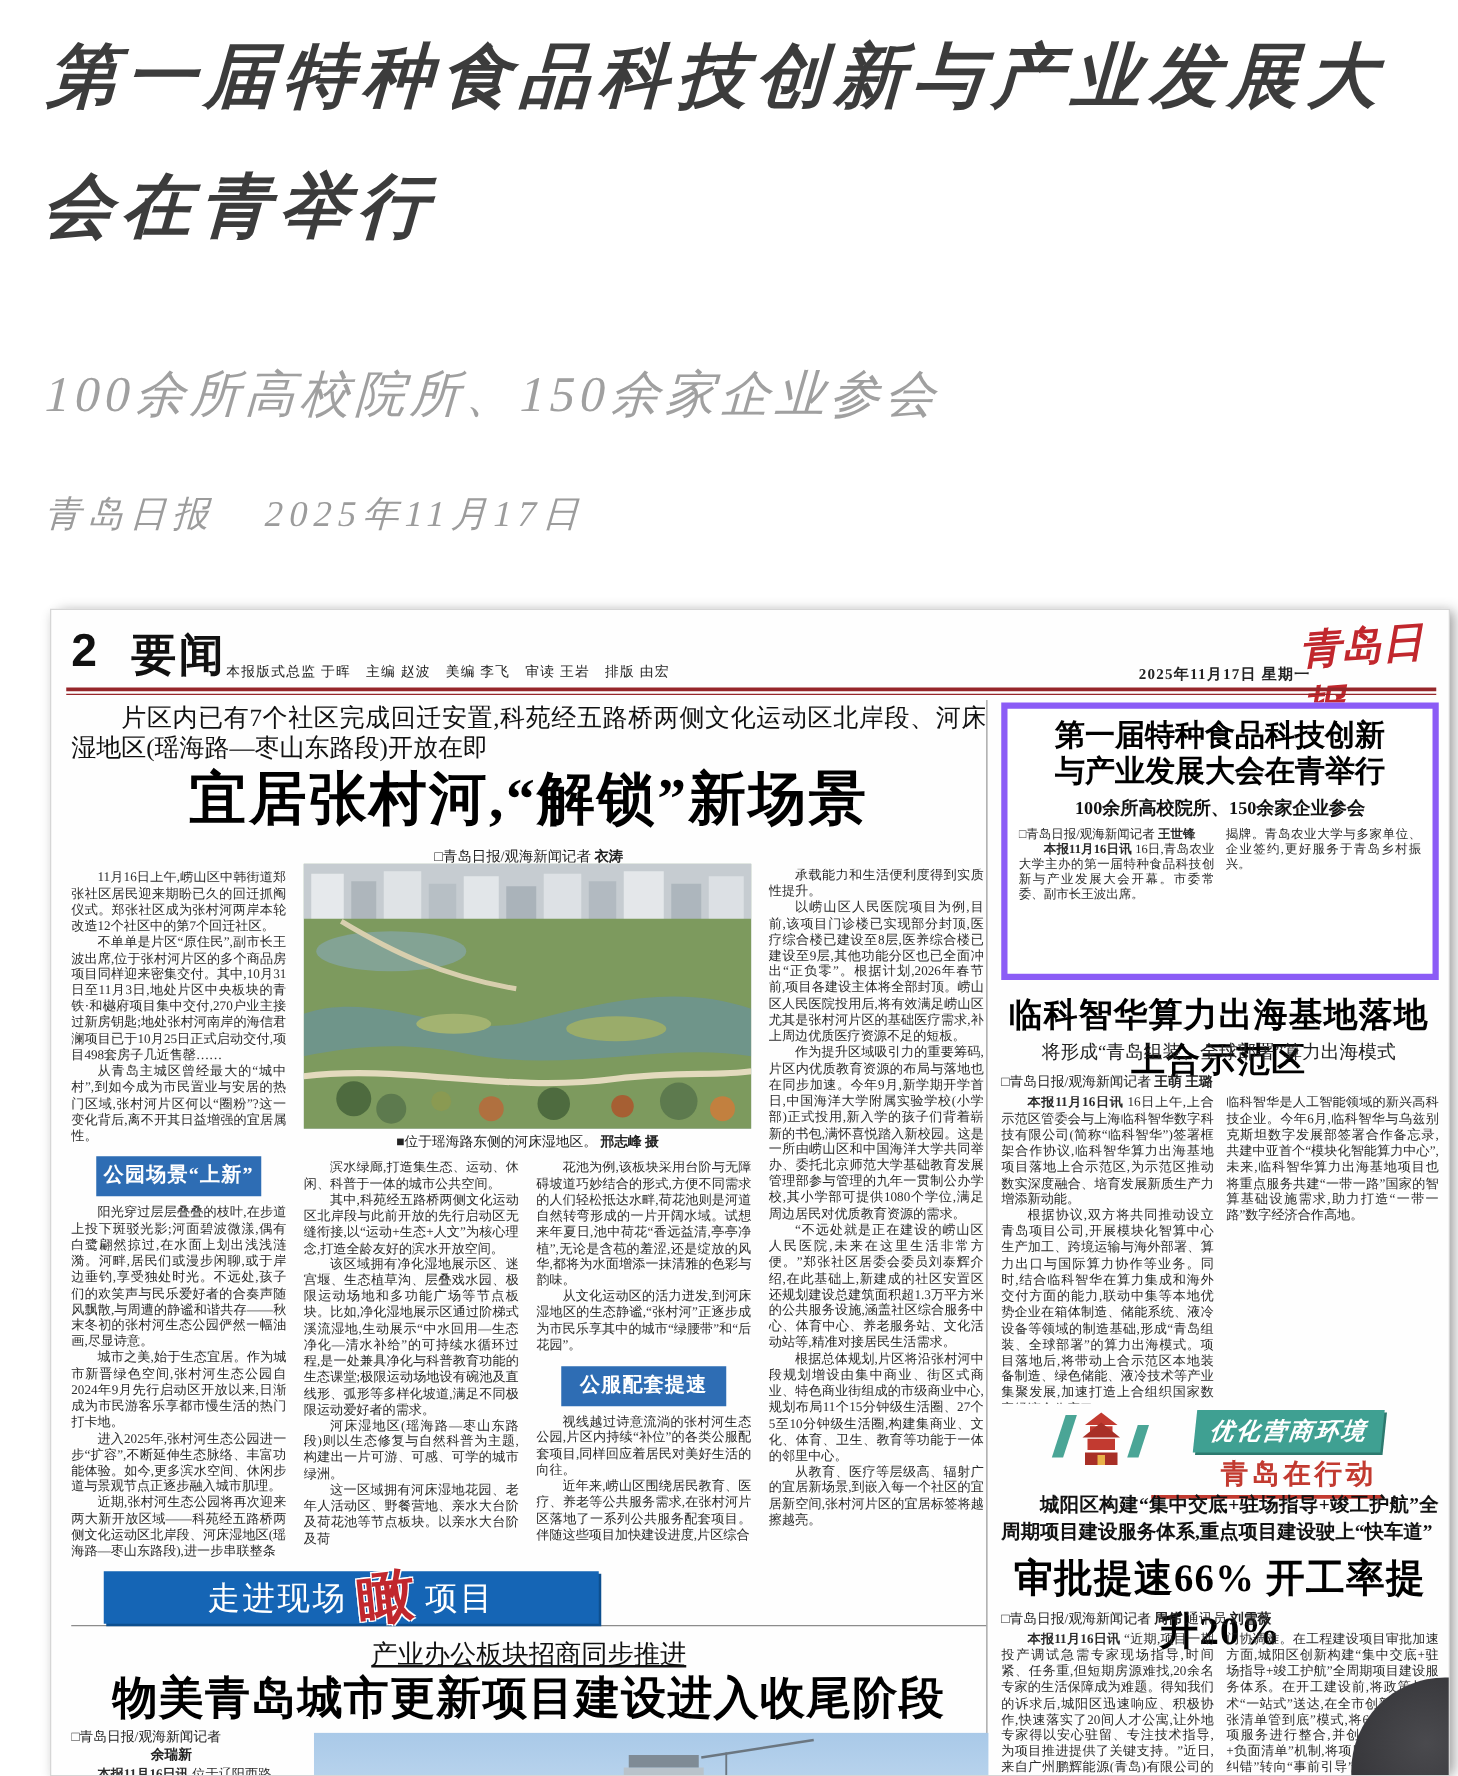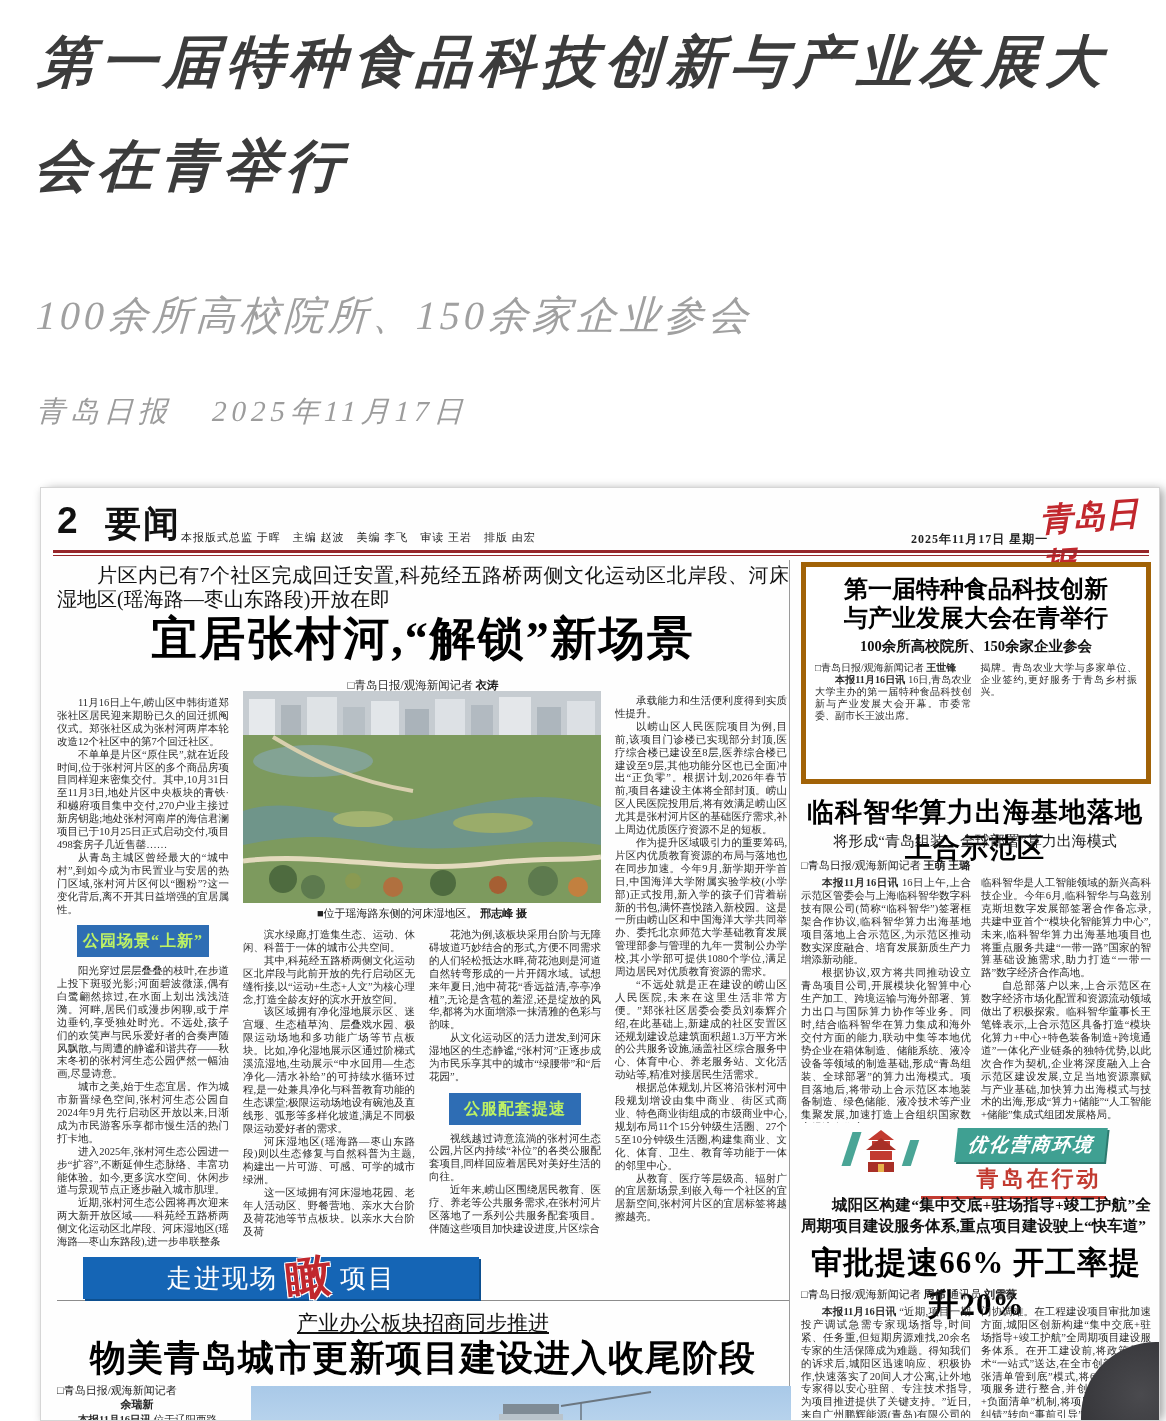--- a/index.html
+++ b/index.html
@@ -48,21 +48,21 @@
   .m-kicker { left:16px; top:76px; width:732px; font-size:20px; font-weight:500; line-height:1.18;
     color:#111; text-align:justify; }
   .m-kicker p { text-indent:2em; }
   .m-headline { left:16px; top:126px; width:732px; text-align:center; font-size:46px; font-weight:900;
     color:#000; letter-spacing:2px; line-height:1.1; }
   .m-byline { left:16px; top:190px; width:732px; text-align:center; font-size:11.5px; color:#222; }
   .m-col1 { left:16px;  top:209px; width:172px; height:594px; }
   .m-col2 { left:202px; top:441px; width:172px; height:362px; }
   .m-col3 { left:388px; top:441px; width:172px; height:362px; }
   .m-col4 { left:574px; top:207px; width:172px; height:596px; }
-  .subhead { display:block; width:132px; margin:9px auto 8px auto; background:#2e6db4; color:#bef264;
+  .subhead { display:block; width:132px; margin:9px auto 8px auto; background:#2e6db4; color:#ffffff;
     font-size:16px; font-weight:bold; text-align:center; padding:6px 0; letter-spacing:1px; }
   .m-photo { left:202px; top:203px; width:358px; height:212px; overflow:hidden; background:#8fa98f; }
   .m-caption { left:202px; top:418px; width:358px; text-align:center; font-size:11px; color:#222; }
   .m-caption b { font-weight:bold; }
   .m-rule { left:16px; top:812px; width:732px; height:1px; background:#8c8c8c; }
 
   
   .b-banner { left:42px; top:769px; width:396px; height:42px; background:#1565b5;
     display:flex; align-items:center; justify-content:center; gap:8px; z-index:3;
     box-shadow:2px 2px 0 #0d4f8f; }
@@ -71,21 +71,21 @@
     text-shadow:-1px -1px 0 #fff,1px -1px 0 #fff,-1px 1px 0 #fff,1px 1px 0 #fff; transform:rotate(-6deg); }
   .b-kicker { left:16px; top:821px; width:732px; text-align:center; font-size:21px; color:#111; z-index:2;text-decoration:underline; }
   .b-headline { left:16px; top:846px; width:732px; text-align:center; font-size:36px; font-weight:900;
     letter-spacing:1px; color:#000; }
   .b-byline { left:16px; top:896px; width:160px; font-size:11px; color:#222; }
   .b-byline .b-name { display:block; text-align:center; font-weight:bold; }
   .b-body { left:16px; top:926px; width:160px; height:8px; }
   .b-photo { left:210px; top:898px; width:540px; height:120px; overflow:hidden; }
 
   
-  .fx-box { left:760px; top:74px; width:350px; height:222px; border:5px solid #a16207;
+  .fx-box { left:760px; top:74px; width:350px; height:222px; border:5px solid #8b5cf6;
     background:#fff; padding:8px 9px 6px 9px; }
   .fx-headline { text-align:center; font-size:24px; font-weight:900; line-height:1.22; color:#000; }
   .fx-subtitle { text-align:center; font-size:14.5px; font-weight:bold; color:#111; margin-top:3px; }
   .fx-cols { display:flex; gap:9px; margin-top:6px; height:138px; }
   .fx-col { flex:1; font-size:10px; line-height:1.22; }
 
   
   .s-headline { left:754px; top:306px; width:360px; text-align:center; font-size:27px; font-weight:900;
     letter-spacing:1px; color:#000; }
   .s-subtitle { left:754px; top:344px; width:360px; text-align:center; font-size:15px; color:#222; }
@@ -182,21 +182,21 @@
         <circle cx="110" cy="190" r="8" fill="#8a9a52"></circle>
     </svg>
   </div>
   <div class="abs m-caption">
     <span>■位于瑶海路东侧的河床湿地区。</span>
     <b>邢志峰 摄</b>
   </div>
 
   <div class="abs np m-col1">
     <p>11月16日上午,崂山区中韩街道郑张社区居民迎来期盼已久的回迁抓阄仪式。郑张社区成为张村河两岸本轮改造12个社区中的第7个回迁社区。</p>
-    <p>不单单是片区“原住民”,就在近段时间,位于张村河片区的多个商品房项目同样迎来密集交付。其中,10月31日至11月3日,地处片区中央板块的青铁·和樾府项目集中交付,270户业主接过新房钥匙;地处张村河南岸的海信君澜项目已于10月25日正式启动交付,项目498套房子几近售罄……</p>
+    <p>不单单是片区“原住民”,副市长王波出席,位于张村河片区的多个商品房项目同样迎来密集交付。其中,10月31日至11月3日,地处片区中央板块的青铁·和樾府项目集中交付,270户业主接过新房钥匙;地处张村河南岸的海信君澜项目已于10月25日正式启动交付,项目498套房子几近售罄……</p>
     <p>从青岛主城区曾经最大的“城中村”,到如今成为市民置业与安居的热门区域,张村河片区何以“圈粉”?这一变化背后,离不开其日益增强的宜居属性。</p>
     <span class="subhead">公园场景“上新”</span>
     <p>阳光穿过层层叠叠的枝叶,在步道上投下斑驳光影;河面碧波微漾,偶有白鹭翩然掠过,在水面上划出浅浅涟漪。河畔,居民们或漫步闲聊,或于岸边垂钓,享受独处时光。不远处,孩子们的欢笑声与民乐爱好者的合奏声随风飘散,与周遭的静谧和谐共存——秋末冬初的张村河生态公园俨然一幅油画,尽显诗意。</p>
     <p>城市之美,始于生态宜居。作为城市新晋绿色空间,张村河生态公园自2024年9月先行启动区开放以来,日渐成为市民游客乐享都市慢生活的热门打卡地。</p>
     <p>进入2025年,张村河生态公园进一步“扩容”,不断延伸生态脉络、丰富功能体验。如今,更多滨水空间、休闲步道与景观节点正逐步融入城市肌理。</p>
     <p>近期,张村河生态公园将再次迎来两大新开放区域——科苑经五路桥两侧文化运动区北岸段、河床湿地区(瑶海路—枣山东路段),进一步串联整条</p>
   </div>
   <div class="abs np m-col2">
     <p>滨水绿廊,打造集生态、运动、休闲、科普于一体的城市公共空间。</p>
     <p>其中,科苑经五路桥两侧文化运动区北岸段与此前开放的先行启动区无缝衔接,以“运动+生态+人文”为核心理念,打造全龄友好的滨水开放空间。</p>
@@ -283,21 +283,20 @@
     <b>王萌 王璐</b>
   </div>
   <div class="abs s-cols np">
     <div class="s-col">
       <p><b class="lead">本报11月16日讯</b>
         <span>16日上午,上合示范区管委会与上海临科智华数字科技有限公司(简称“临科智华”)签署框架合作协议,临科智华算力出海基地项目落地上合示范区,为示范区推动数实深度融合、培育发展新质生产力增添新动能。</span></p>
       <p>根据协议,双方将共同推动设立青岛项目公司,开展模块化智算中心生产加工、跨境运输与海外部署、算力出口与国际算力协作等业务。同时,结合临科智华在算力集成和海外交付方面的能力,联动中集等本地优势企业在箱体制造、储能系统、液冷设备等领域的制造基础,形成“青岛组装、全球部署”的算力出海模式。项目落地后,将带动上合示范区本地装备制造、绿色储能、液冷技术等产业集聚发展,加速打造上合组织国家数字经济合作窗口。</p>
     </div>
     <div class="s-col">
       <p class="noindent">临科智华是人工智能领域的新兴高科技企业。今年6月,临科智华与乌兹别克斯坦数字发展部签署合作备忘录,共建中亚首个“模块化智能算力中心”,未来,临科智华算力出海基地项目也将重点服务共建“一带一路”国家的智算基础设施需求,助力打造“一带一路”数字经济合作高地。</p>
-      <p>自总部落户以来,上合示范区在数字经济市场化配置和资源流动领域做出了积极探索。临科智华董事长王笔锋表示,上合示范区具备打造“模块化算力+中心+特色装备制造+跨境通道”一体化产业链条的独特优势,以此次合作为契机,企业将深度融入上合示范区建设发展,立足当地资源禀赋与产业基础,加快算力出海模式与技术的出海,形成“算力+储能”“人工智能+储能”集成式组团发展格局。</p>
     </div>
   </div>
 
   <div class="abs badge">
     <div class="badge-slash"></div>
     <svg width="38" height="46" viewBox="0 0 38 46">
       <polygon points="19,2 32,12 6,12" fill="#c23a30"></polygon>
       <rect x="10" y="13" width="18" height="8" fill="#c23a30"></rect>
       <polygon points="19,10 34,22 4,22" fill="#a82f27"></polygon>
       <rect x="8" y="23" width="22" height="9" fill="#c23a30"></rect>

